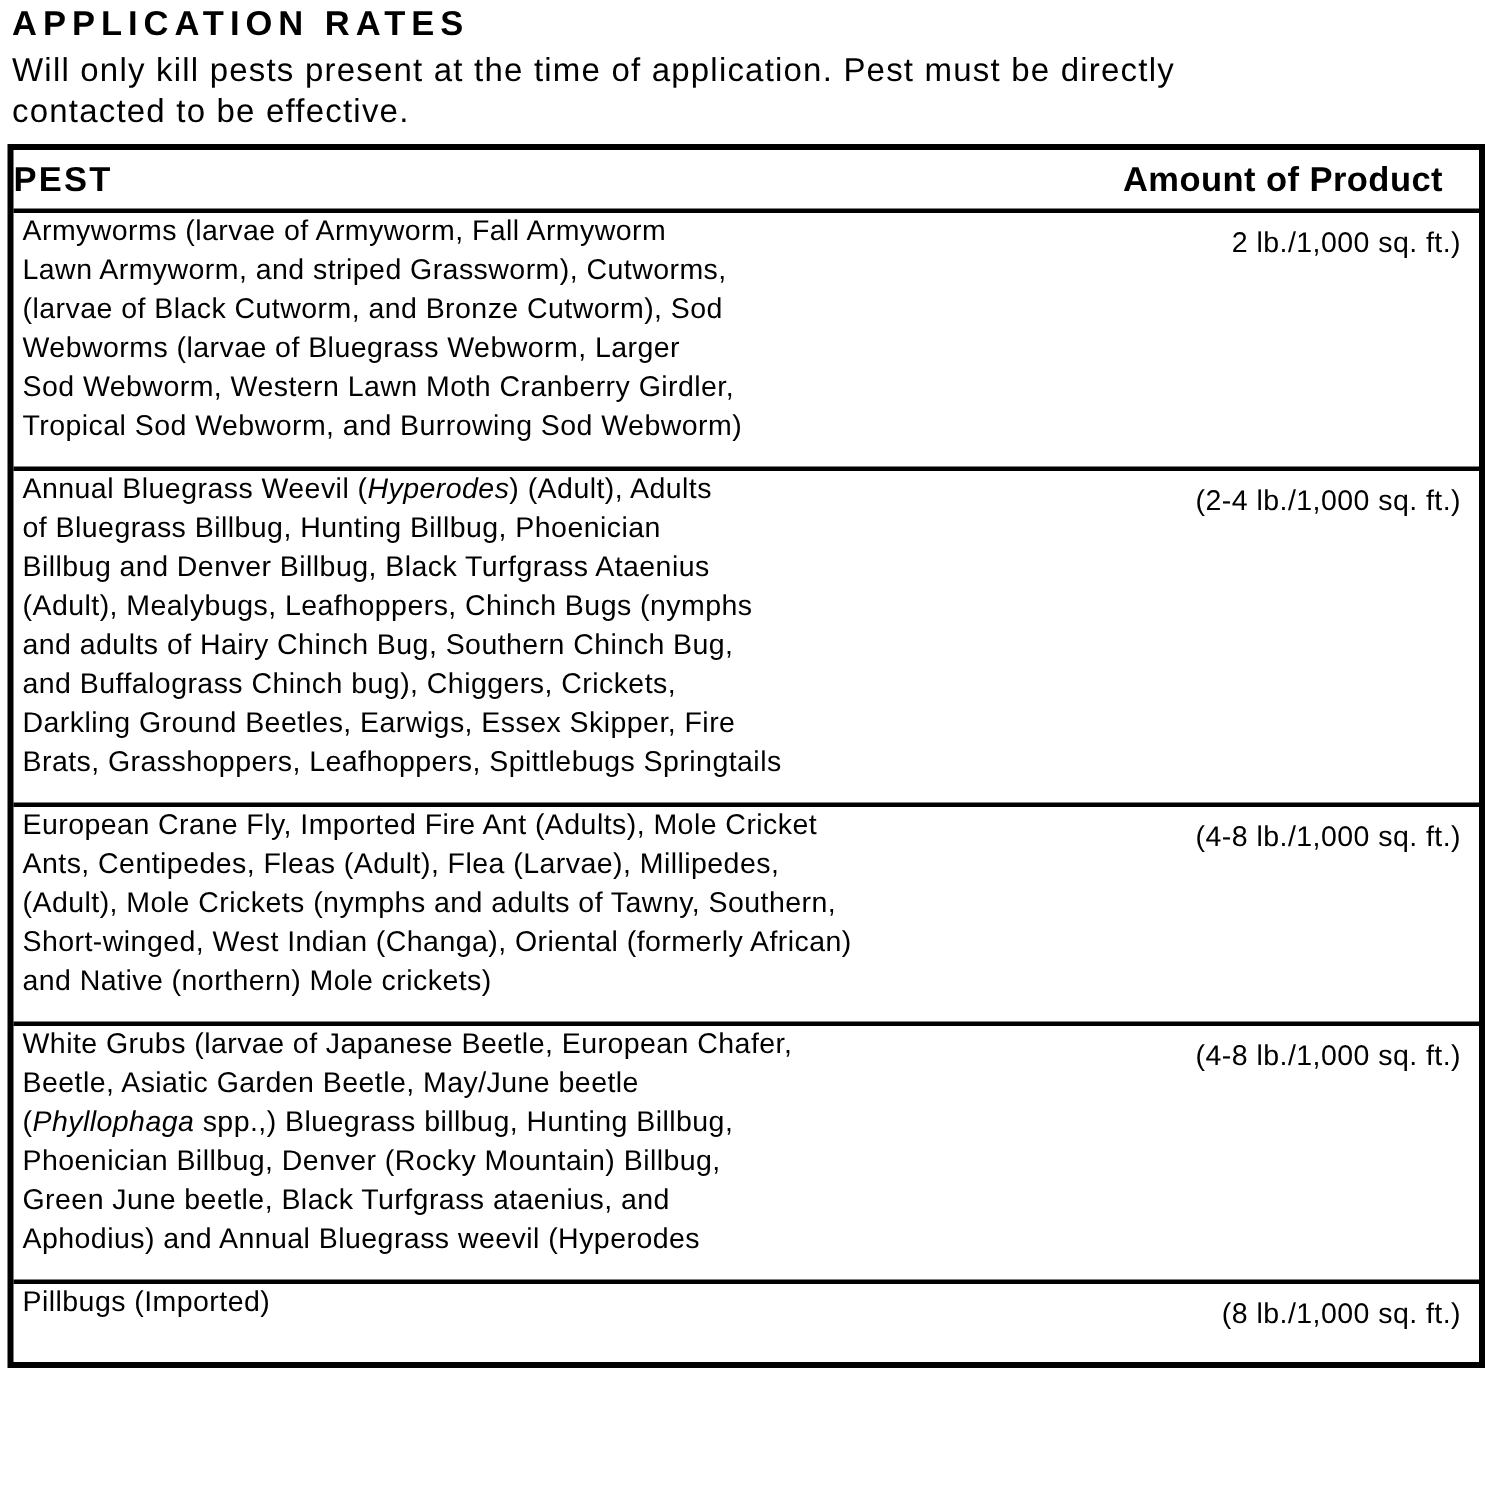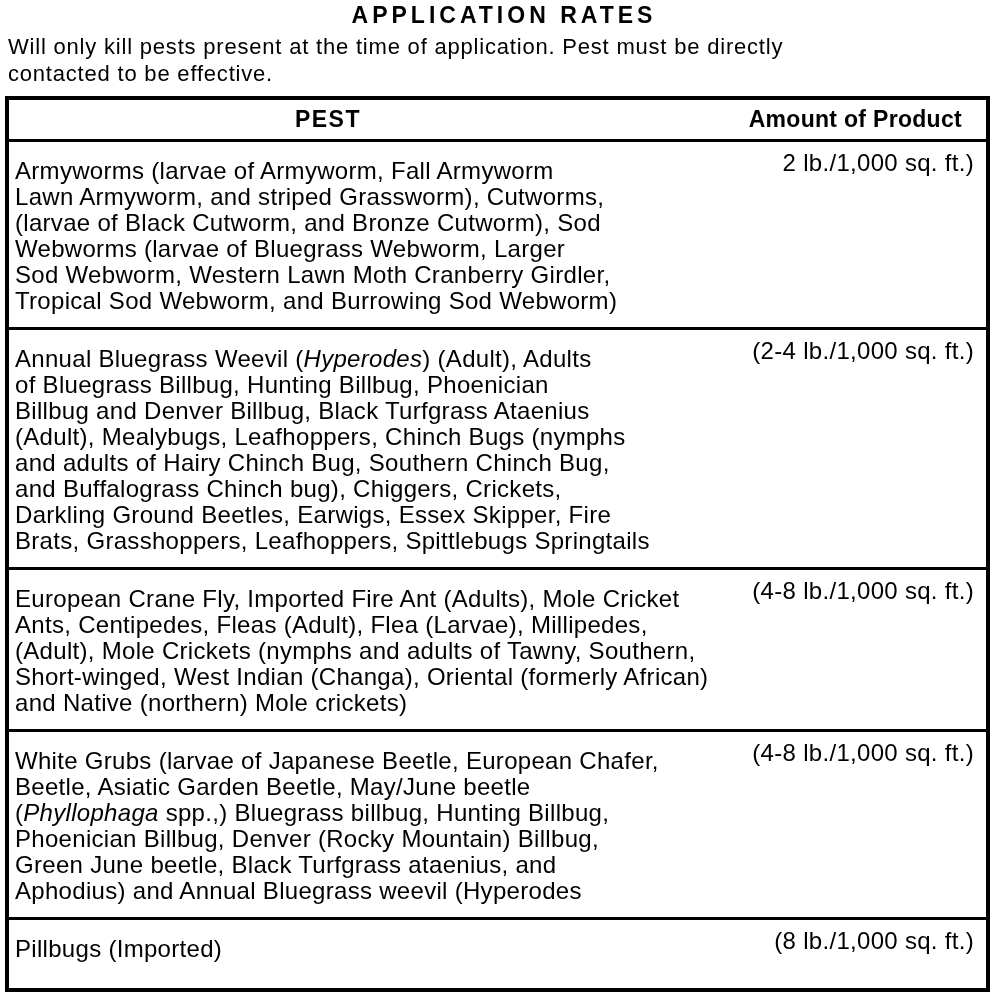--- a/index.html
+++ b/index.html
@@ -15,21 +15,20 @@
     overflow: hidden;
     padding-top: 2px;
     box-sizing: border-box;
   }
   .page-title {
     margin: 0 0 4px 8px;
     font-size: 23px;
     font-weight: bold;
     letter-spacing: 4px;
     line-height: 27px;
-    text-align: center;
   }
   .intro {
     margin: 0 0 9px 8px;
     font-size: 22px;
     letter-spacing: 0.8px;
     line-height: 27px;
     white-space: pre-line;
   }
   .app-table {
     margin-left: 5px;
@@ -41,34 +40,34 @@
   .thead {
     position: relative;
     padding: 5px 0 6px 0;
     font-size: 23px;
     font-weight: bold;
     line-height: 28px;
   }
   .pest-header {
     display: block;
     width: 352px;
-    text-align: right;
+    text-align: left;
     letter-spacing: 1.5px;
   }
   .amount-header {
     position: absolute;
     top: 5px;
     right: 24px;
     letter-spacing: 0.3px;
   }
   .trow {
     position: relative;
     border-top: 3px solid #000000;
-    padding: 16px 6px 13px 6px;
-    font-size: 24px;
+    padding: 0 6px 13px 6px;
+    font-size: 19px;
     line-height: 26px;
     letter-spacing: 0.3px;
   }
   .trow:last-child {
     padding-bottom: 26px;
   }
   .pest-line {
     white-space: nowrap;
   }
   .amount-cell {

